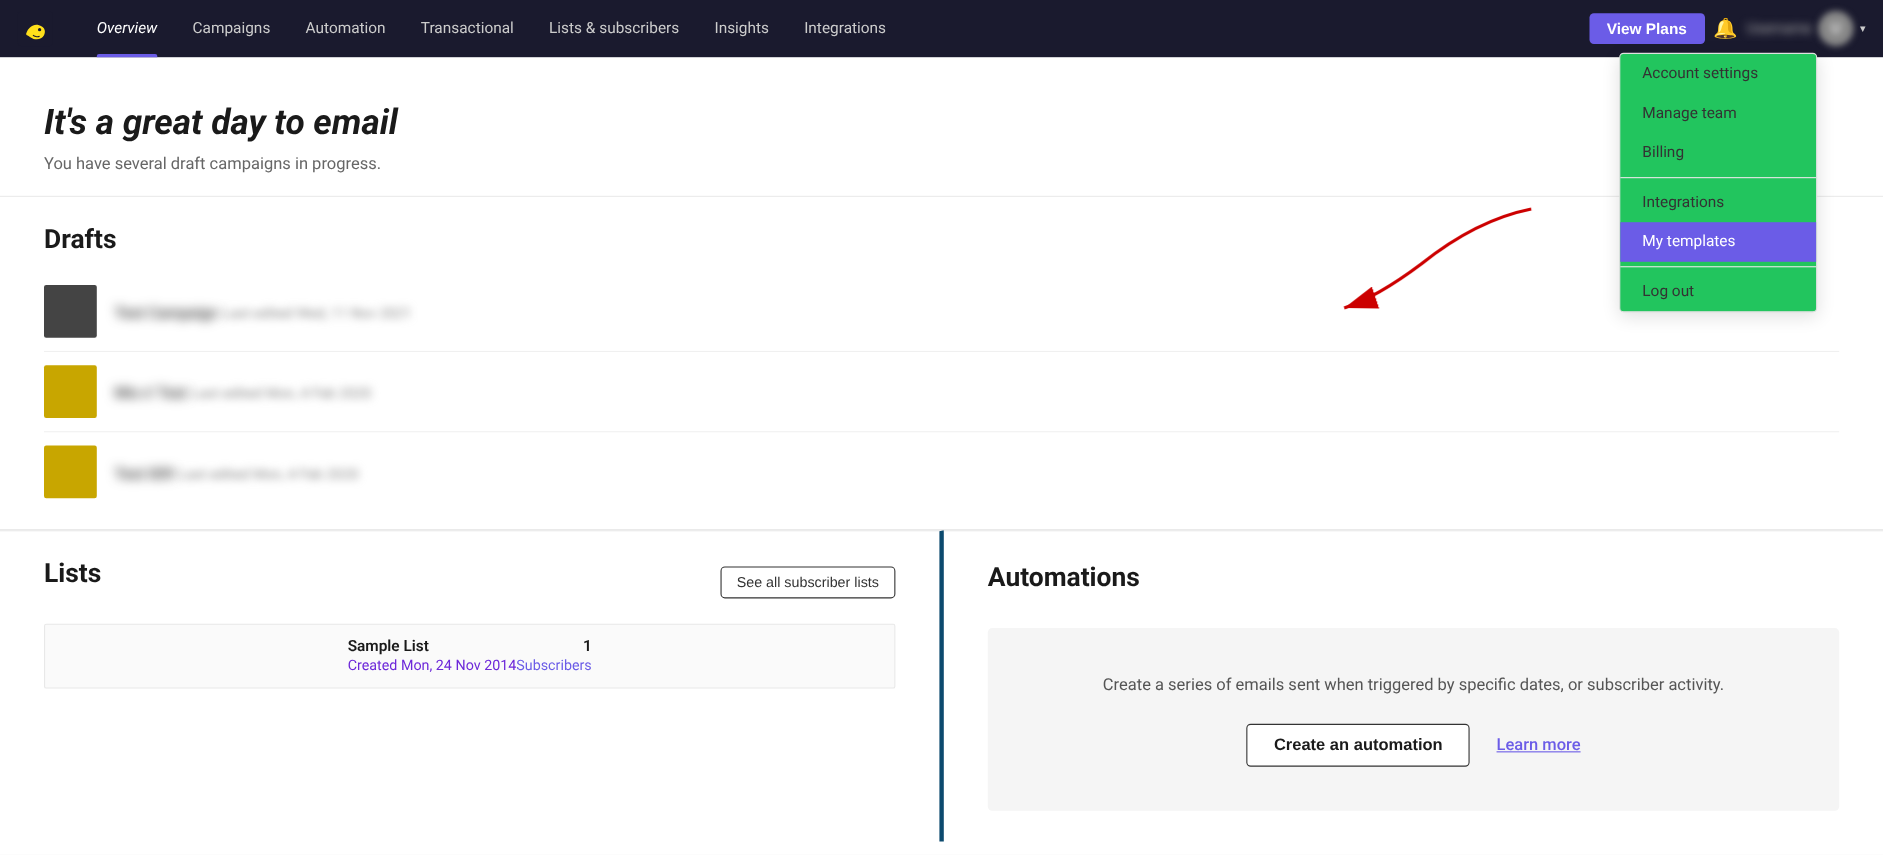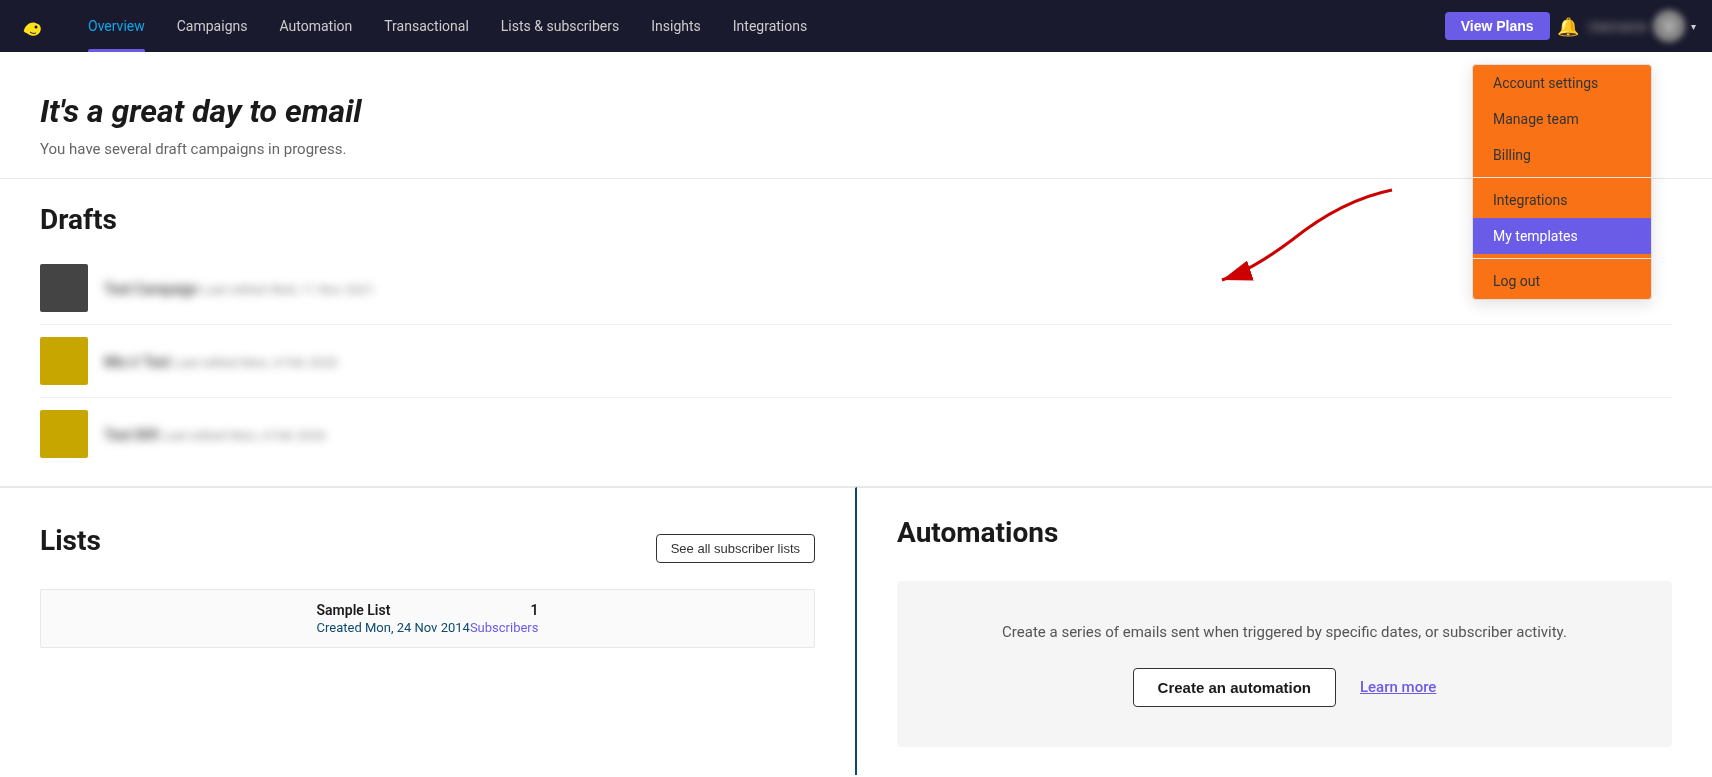--- a/index.html
+++ b/index.html
@@ -32,21 +32,22 @@
       text-decoration: none;
       font-size: 14px;
       padding: 0 16px;
       height: 52px;
       display: flex;
       align-items: center;
       cursor: pointer;
       position: relative;
     }
     .nav-link.active {
-      color: #0ea5e9;
+      color: #ffffff;
+      font-style: italic;
     }
     .nav-link.active::after {
       content: '';
       position: absolute;
       bottom: 0;
       left: 16px;
       right: 16px;
       height: 3px;
       background: #6B5CE7;
       border-radius: 2px 2px 0 0;
@@ -81,23 +82,23 @@
       background: #888;
       display: flex; align-items: center; justify-content: center;
       color: #fff; font-size: 14px;
       filter: blur(3px);
     }
     .chevron-down { color: #ccc; font-size: 10px; }
 
     
     .dropdown-menu {
       position: absolute;
-      top: 64px;
+      top: 48px;
       right: 60px;
-      background: #f97316;
+      background: #22c55e;
       border: 1px solid #e0e0e0;
       border-radius: 4px;
       box-shadow: 0 4px 16px rgba(0,0,0,0.12);
       min-width: 180px;
       z-index: 999;
     }
     .dropdown-item {
       padding: 10px 20px;
       font-size: 14px;
       color: #333;
@@ -152,21 +153,21 @@
       color: #666;
     }
 
     
     .drafts-section {
       padding: 24px 40px 16px 40px;
       background: #fff;
       border-bottom: 1px solid #e8e8e8;
     }
     .section-title {
-      font-size: 28px;
+      font-size: 24px;
       font-weight: 700;
       color: #1a1a1a;
       margin-bottom: 16px;
     }
     .draft-item {
       display: flex;
       align-items: center;
       gap: 16px;
       padding: 12px 0;
       border-bottom: 1px solid #f0f0f0;
@@ -195,22 +196,22 @@
       display: inline-block;
     }
 
     
     .bottom-sections {
       display: flex;
       background: #fff;
     }
     .lists-section {
       flex: 1;
-      padding: 36px 40px;
-      border-right: 2px solid #0c4a6e;
+      padding: 24px 40px;
+      border-right: 4px solid #0c4a6e;
       border-top: 1px solid #e8e8e8;
     }
     .automations-section {
       flex: 1;
       padding: 28px 40px;
       border-top: 1px solid #e8e8e8;
     }
     .section-header {
       display: flex;
       align-items: center;
@@ -235,21 +236,21 @@
       border-radius: 2px;
       background: #fafafa;
     }
     .list-name {
       font-size: 14px;
       font-weight: 600;
       color: #1a1a1a;
     }
     .list-created {
       font-size: 13px;
-      color: #0c4a6e;
+      color: #6d28d9;
       margin-top: 2px;
     }
     .list-count {
       text-align: right;
     }
     .list-count-num {
       font-size: 14px;
       font-weight: 600;
       color: #1a1a1a;
     }

